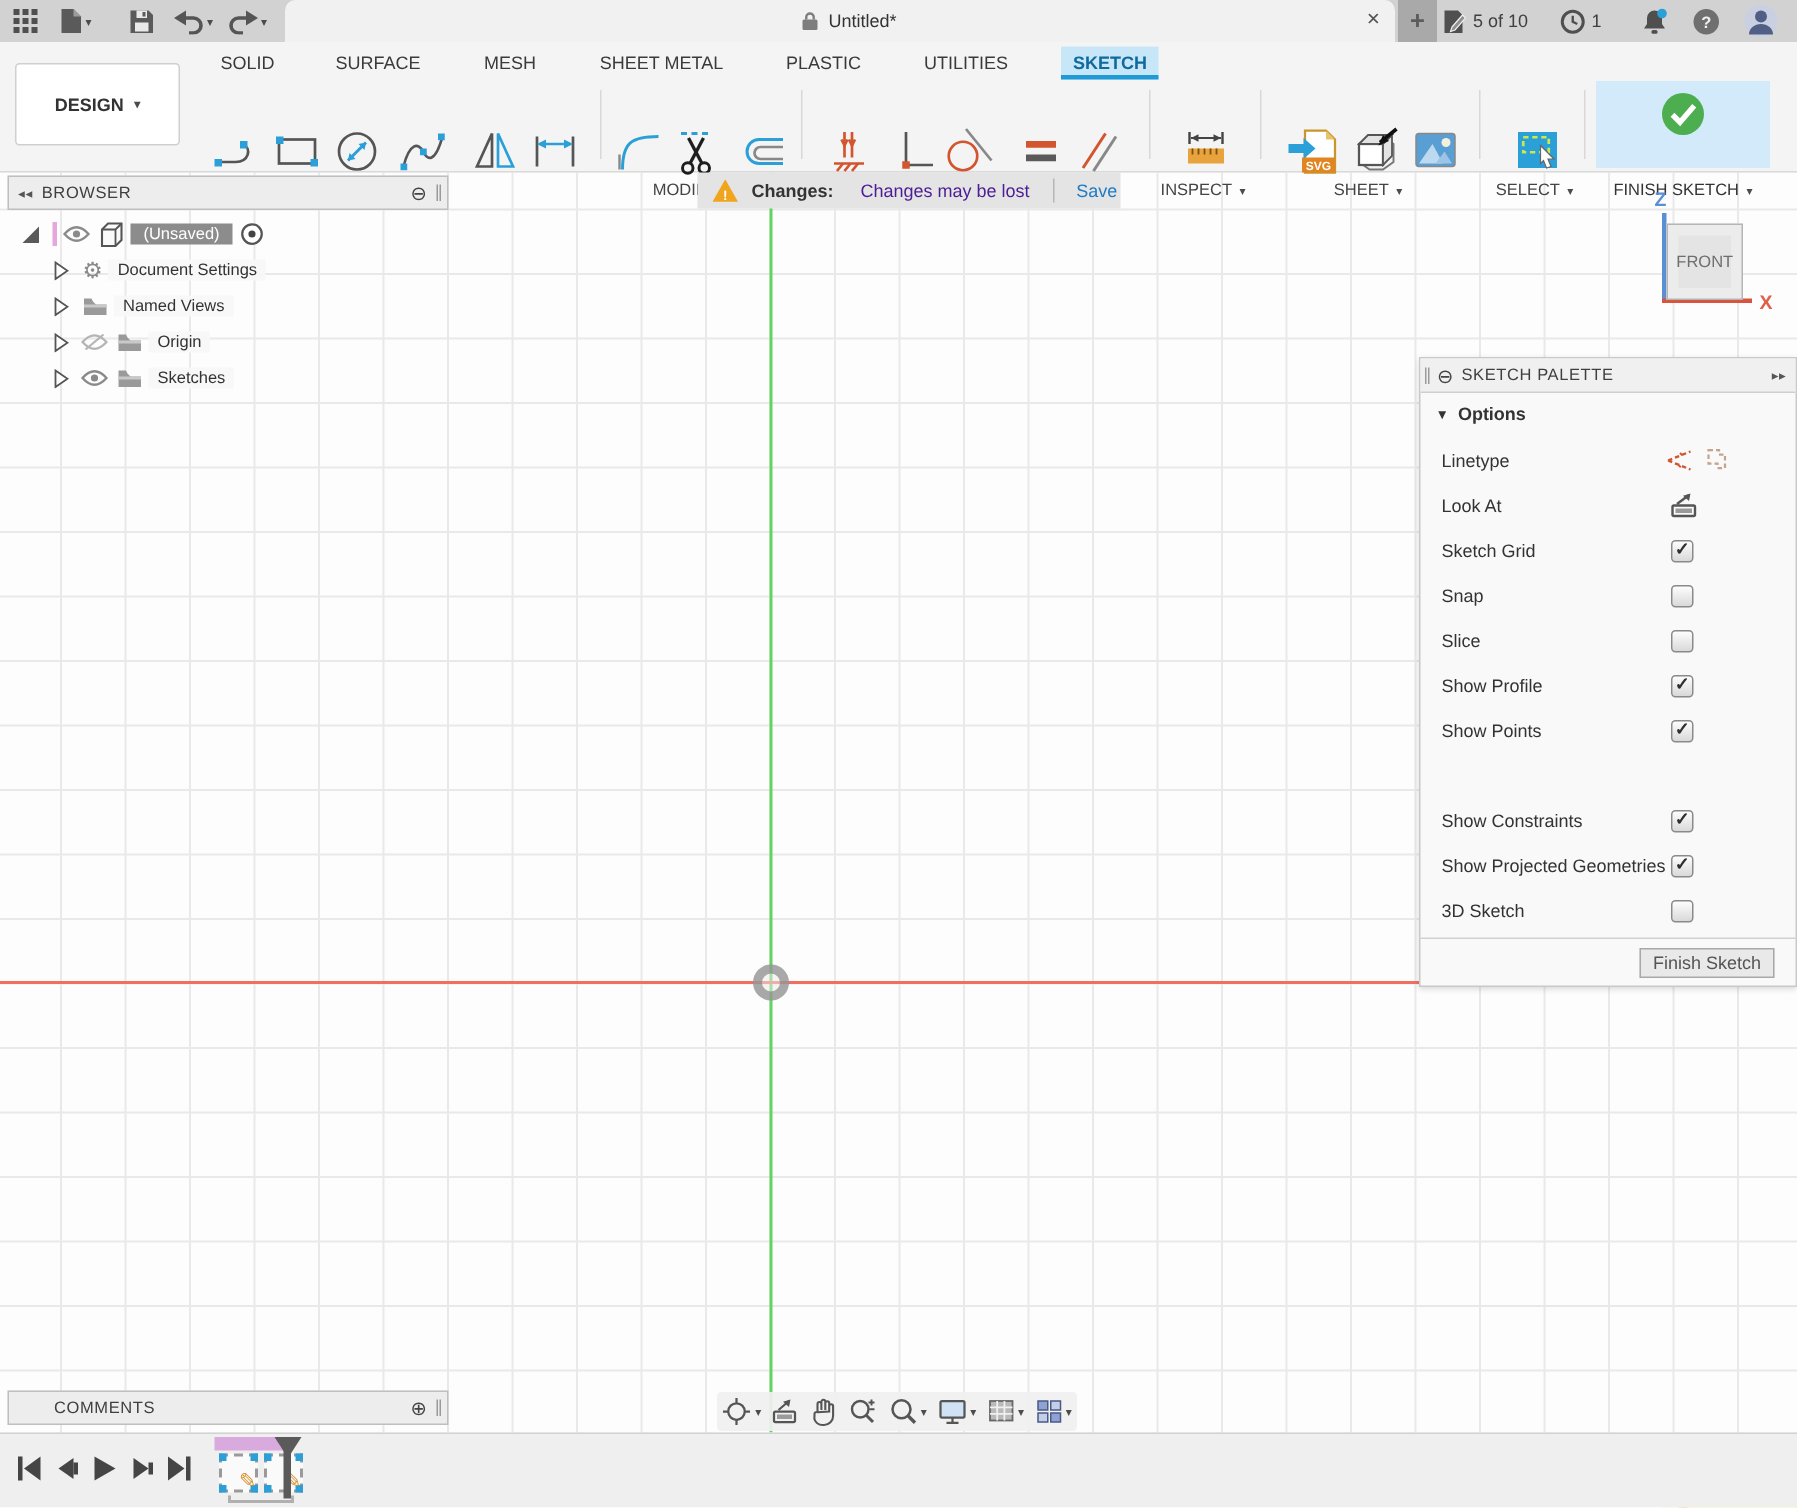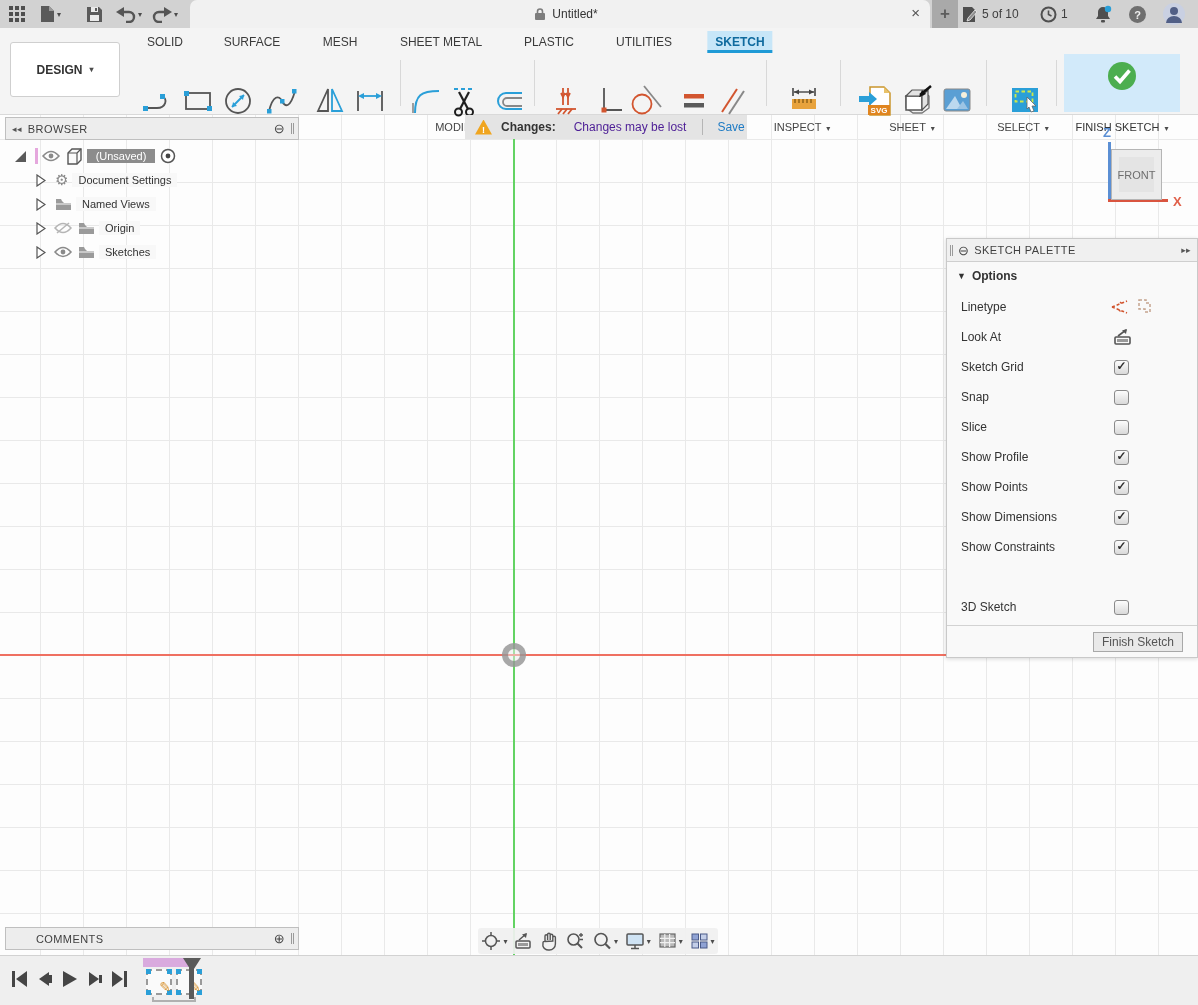--- a/index.html
+++ b/index.html
@@ -545,26 +545,26 @@
       <span class="chk" style="position:absolute; left:167px;"></span>
     </div>
     <div class="pal-row" style="top:203px">
       <span class="pal-label">Show Profile</span>
       <span class="chk checked" style="position:absolute; left:167px;"></span>
     </div>
     <div class="pal-row" style="top:233px">
       <span class="pal-label">Show Points</span>
       <span class="chk checked" style="position:absolute; left:167px;"></span>
     </div>
-    <div class="pal-row" style="top:263px">
-      <span class="pal-label">Show Dimensions</span>
-      <span class="chk checked" style="position:absolute; left:167px;"></span>
-    </div>
     <div class="pal-row" style="top:293px">
       <span class="pal-label">Show Constraints</span>
+      <span class="chk checked" style="position:absolute; left:167px;"></span>
+    </div>
+    <div class="pal-row" style="top:323px">
+      <span class="pal-label">Show Projected Geometries</span>
       <span class="chk checked" style="position:absolute; left:167px;"></span>
     </div>
     <div class="pal-row" style="top:353px">
       <span class="pal-label">3D Sketch</span>
       <span class="chk" style="position:absolute; left:167px;"></span>
     </div>
 
     <div id="pal-footer">
       <button id="finish-sketch-btn">Finish Sketch</button>
     </div>

